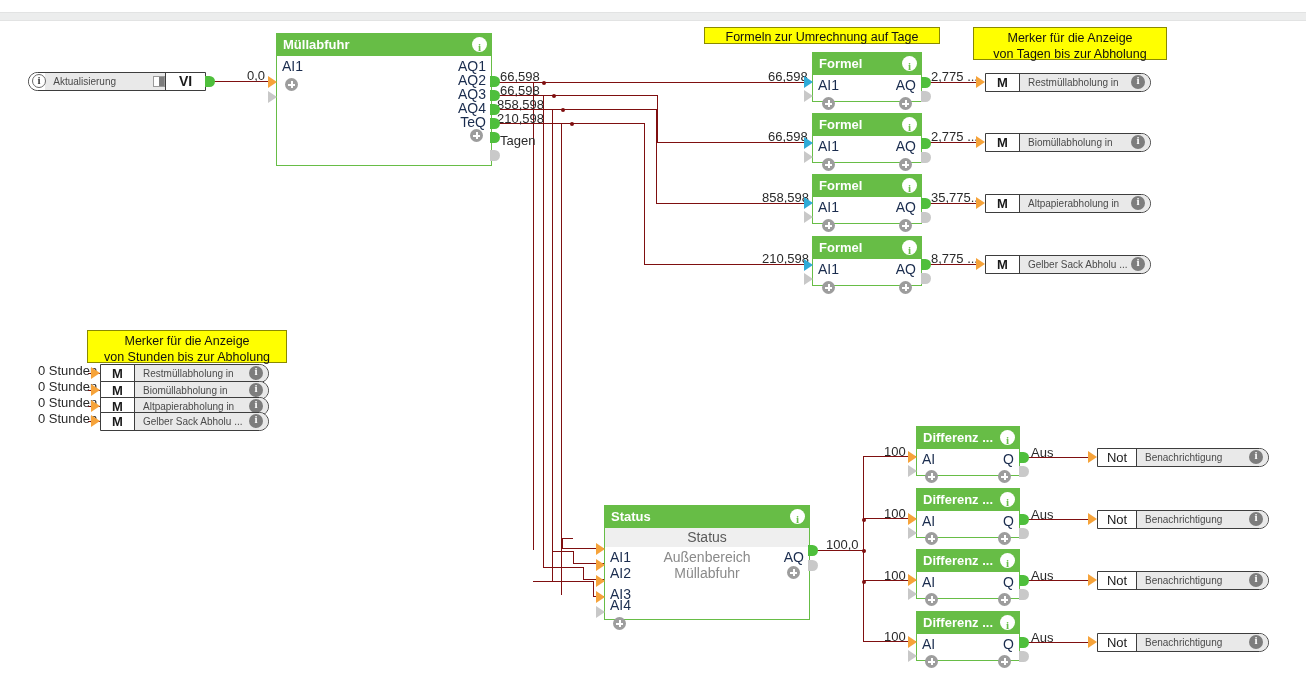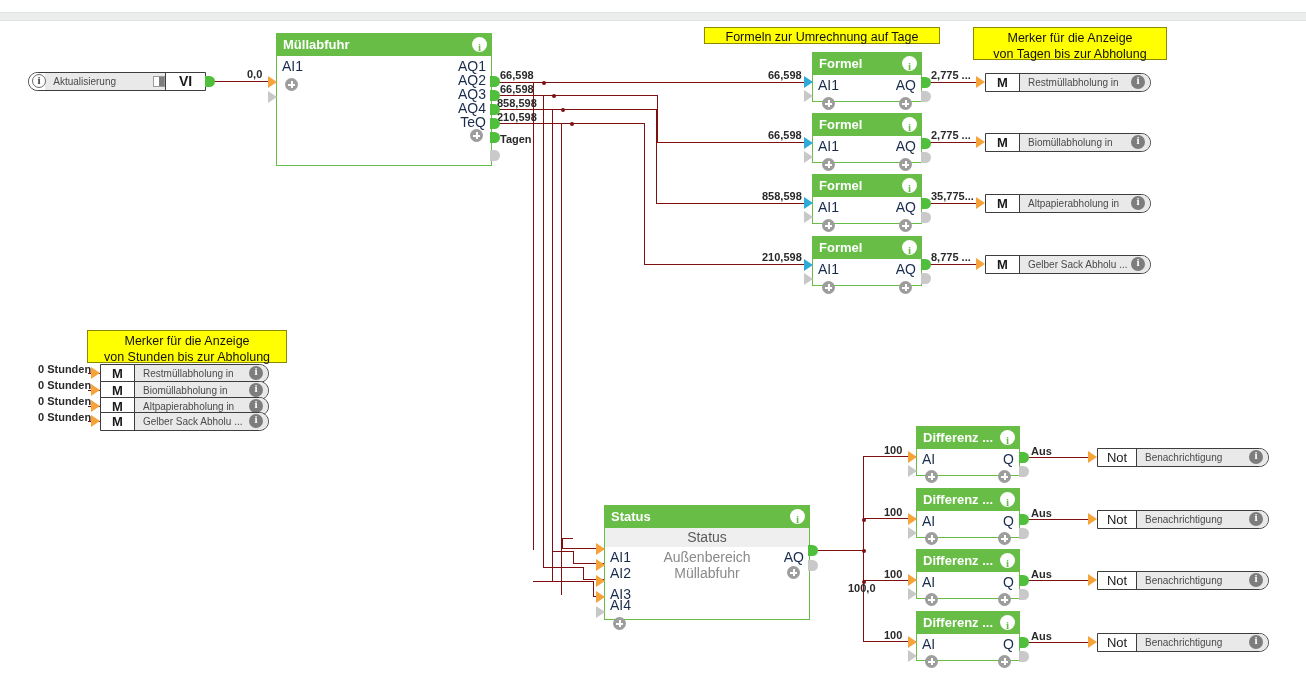--- a/index.html
+++ b/index.html
@@ -51,22 +51,22 @@
   .cout.grey{background:#c9c9c9;}
 
   
   .w{position:absolute;background:#7f0f10;}
   .wh{height:1.4px;}
   .wv{width:1.4px;}
   .dot{position:absolute;width:4px;height:4px;border-radius:50%;
        background:#7f0f10;}
 
   
-  .wval{position:absolute;font-size:11px;color:#2a2a2a;white-space:nowrap;
-        font-family:"Liberation Sans",sans-serif;font-weight:bold;}
+  .wval{position:absolute;font-size:13px;color:#2a2a2a;white-space:nowrap;
+        font-family:"Liberation Sans",sans-serif;}
 
   
   .note{position:absolute;background:#ffff00;border:1px solid #8a8a00;
         color:#111;font-size:13px;text-align:center;line-height:16px;
         padding:2px 4px;box-sizing:border-box;white-space:pre-line;}
 
   
   .merker{position:absolute;height:19px;box-sizing:border-box;display:flex;
           background:#fff;border:1px solid #3d3d3d;border-radius:0 10px 10px 0;}
   .merker .mbox{width:33px;border-right:1px solid #3d3d3d;text-align:center;
@@ -208,21 +208,21 @@
     <span class="wval" style="left:931px;top:69px;">2,775 ...</span>
     <span class="wval" style="left:931px;top:129px;">2,775 ...</span>
     <span class="wval" style="left:931px;top:190px;">35,775...</span>
     <span class="wval" style="left:931px;top:251px;">8,775 ...</span>
 
     <span class="wval" style="left:38px;top:363px;">0 Stunden</span>
     <span class="wval" style="left:38px;top:379px;">0 Stunden</span>
     <span class="wval" style="left:38px;top:395px;">0 Stunden</span>
     <span class="wval" style="left:38px;top:411px;">0 Stunden</span>
 
-    <span class="wval" style="left:848px;top:537px;margin-top:45px;">100,0</span>
+    <span class="wval" style="left:826px;top:537px;">100,0</span>
 
     <span class="wval" style="left:884px;top:444px;">100</span>
     <span class="wval" style="left:884px;top:506px;">100</span>
     <span class="wval" style="left:884px;top:568px;">100</span>
     <span class="wval" style="left:884px;top:629px;">100</span>
 
     <span class="wval" style="left:1031px;top:445px;">Aus</span>
     <span class="wval" style="left:1031px;top:507px;">Aus</span>
     <span class="wval" style="left:1031px;top:568px;">Aus</span>
     <span class="wval" style="left:1031px;top:630px;">Aus</span>

